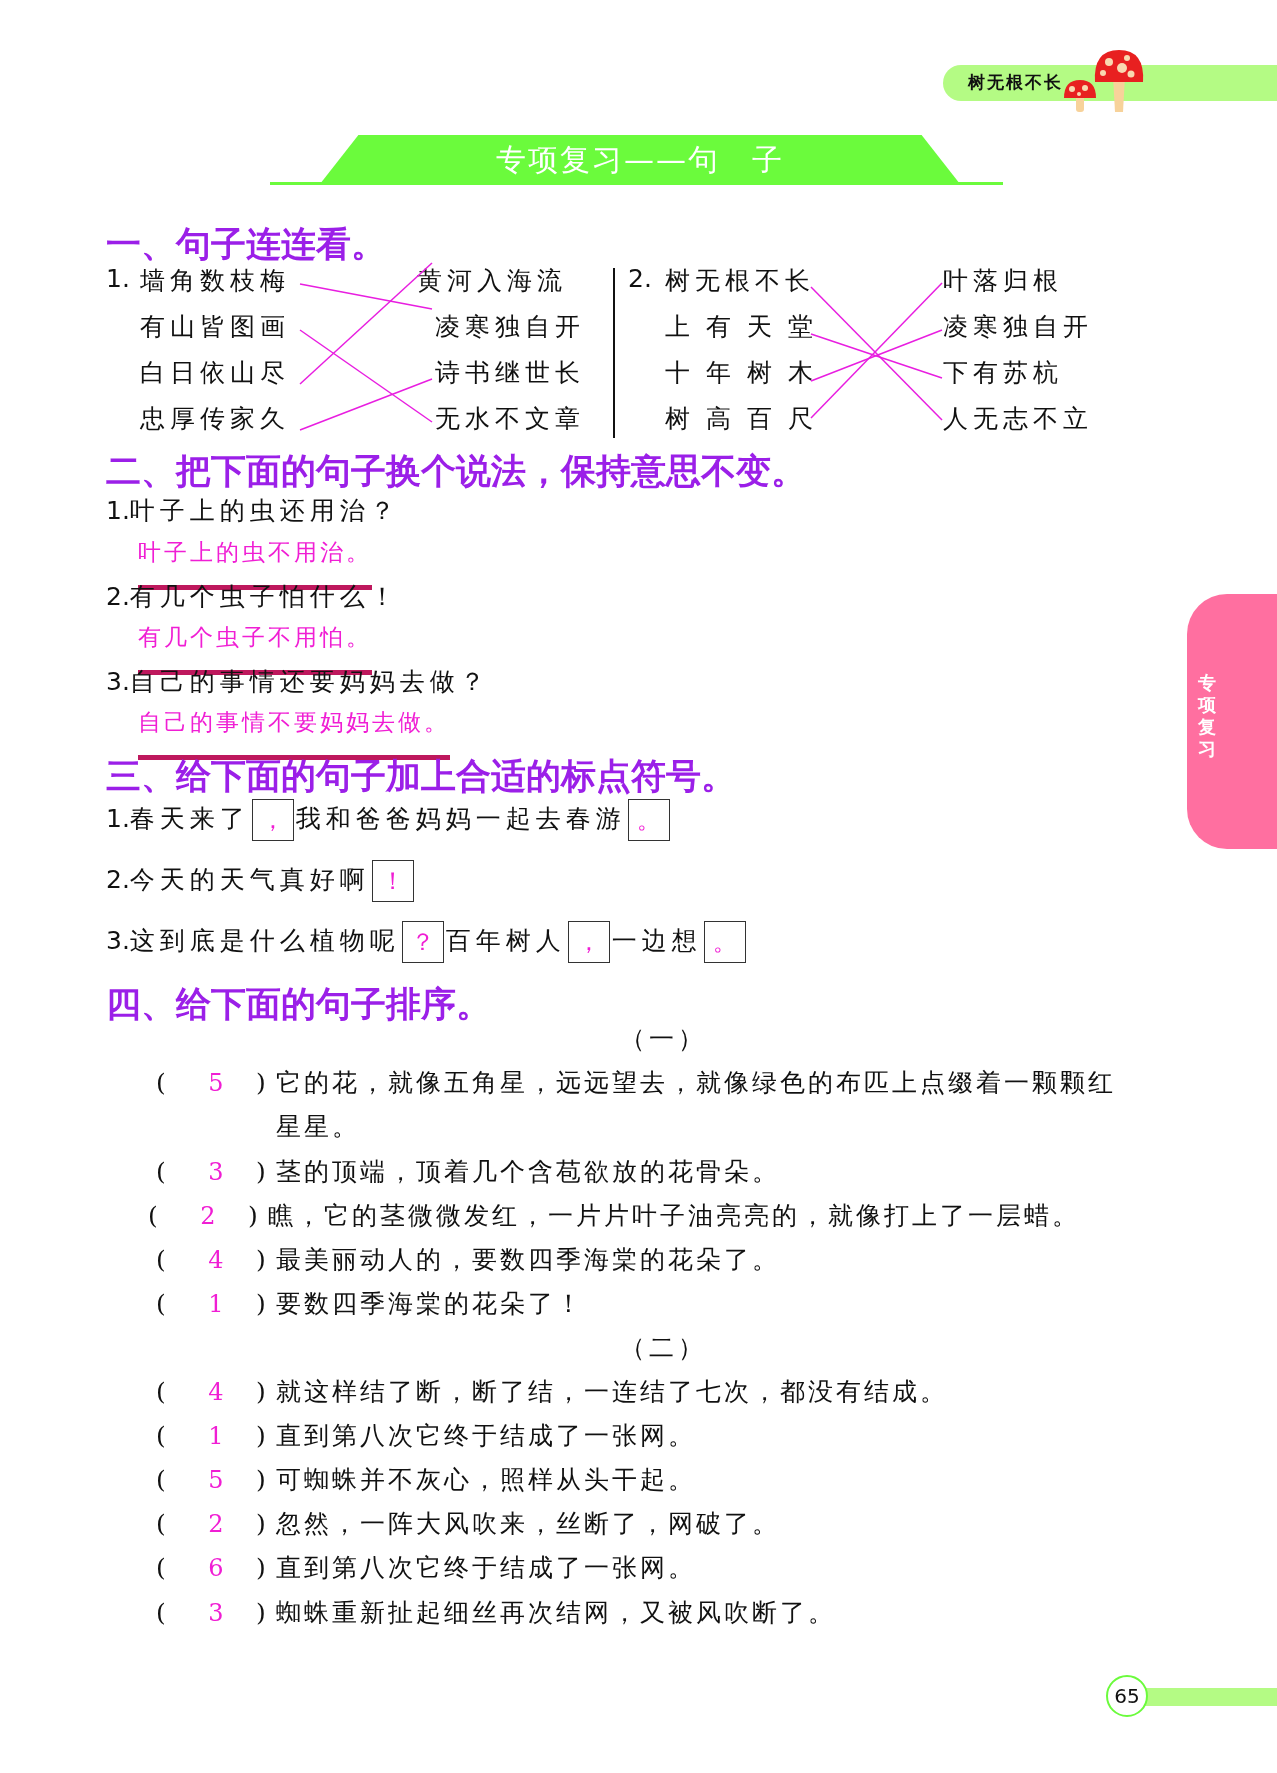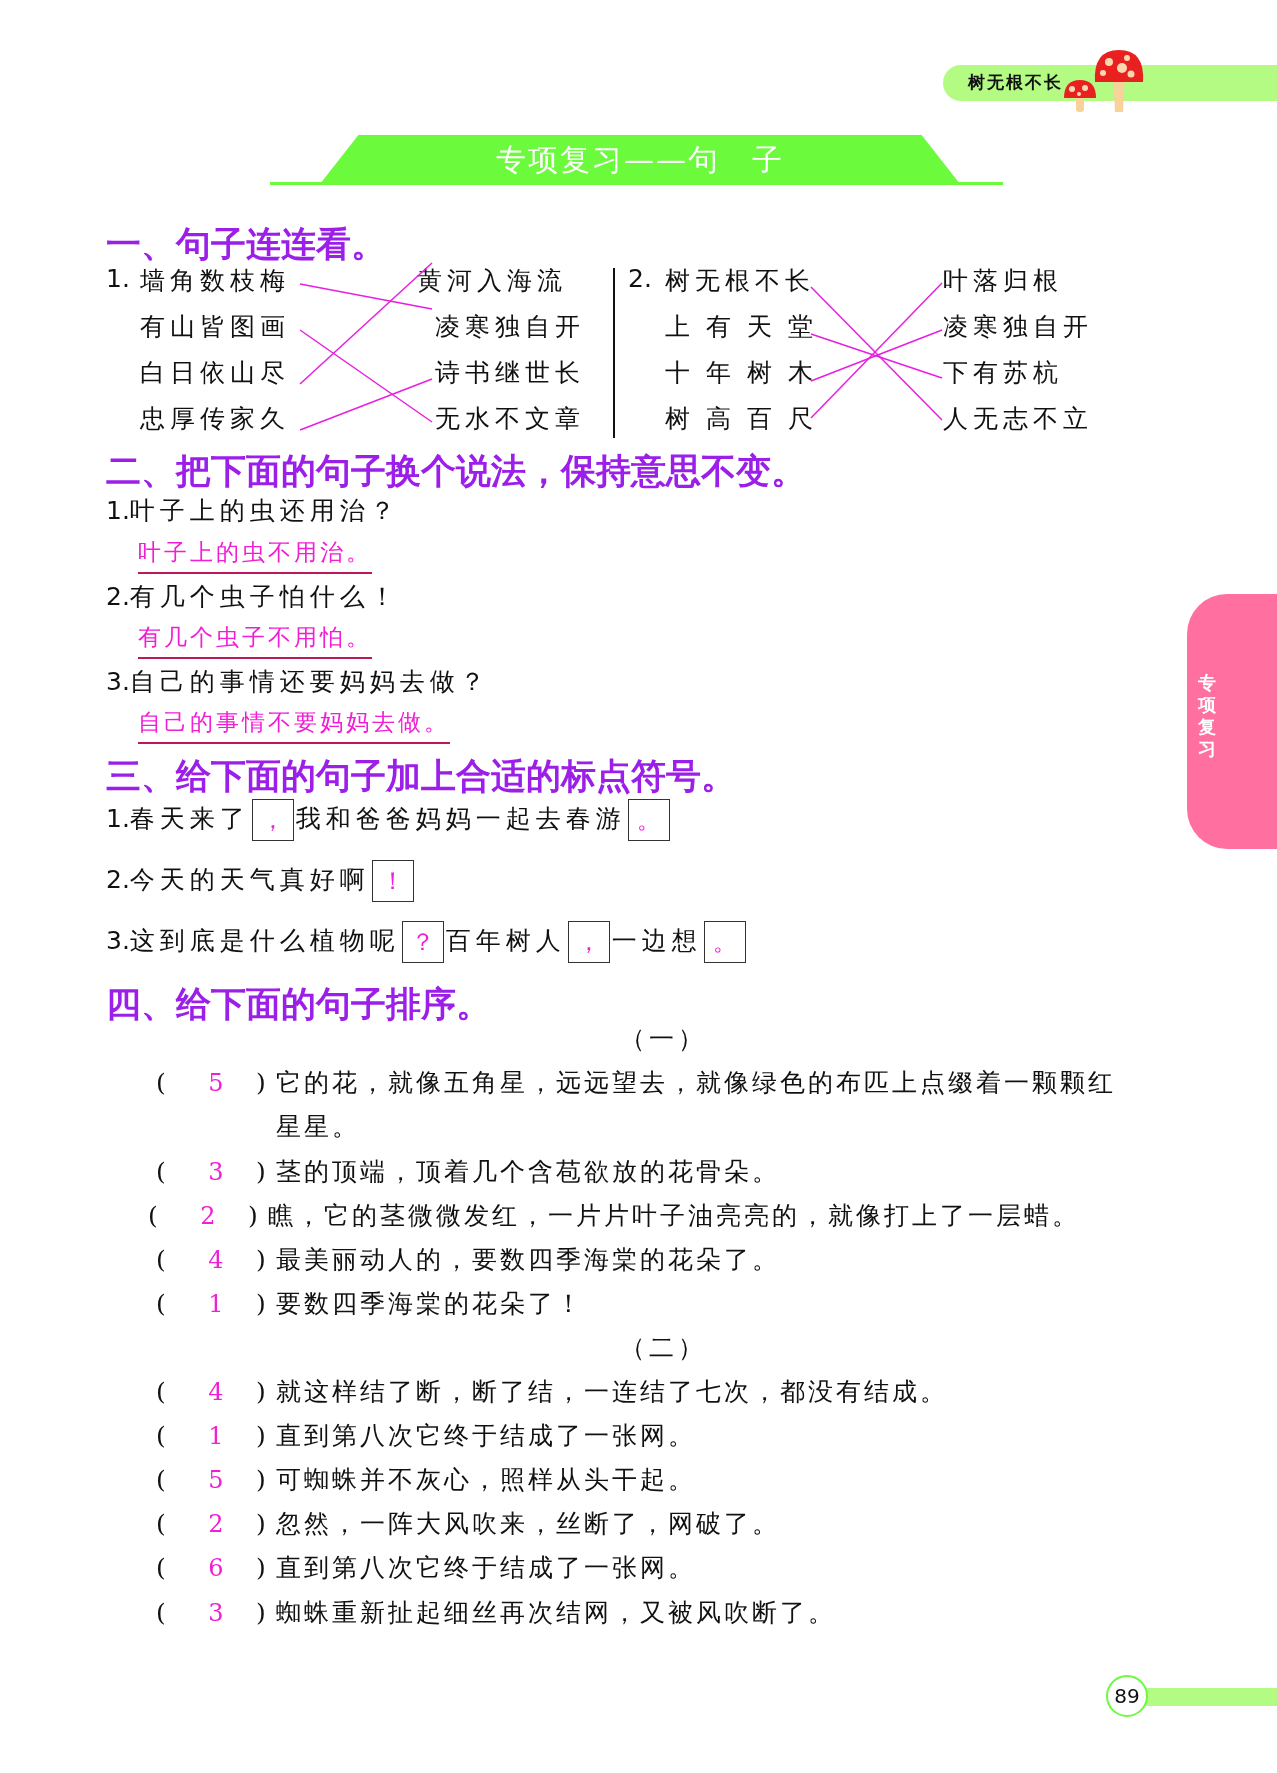--- a/index.html
+++ b/index.html
@@ -22,21 +22,21 @@
       clip-path: polygon(6% 0, 94% 0, 100% 100%, 0 100%);
     }
     .title-text { left: 320px; top: 140px; width: 640px; text-align: center; font-family: "DejaVu Sans", sans-serif; font-size: 30px; color: #fff; letter-spacing: 2px; }
 
     
     .side-tab { left: 1187px; top: 594px; width: 90px; height: 255px; background: #ff6fa0; border-radius: 40px 0 0 40px; }
     .side-tab-text { left: 1196px; top: 672px; width: 22px; font-family: "DejaVu Sans", sans-serif; font-size: 18px; font-weight: bold; color: #fff; line-height: 22px; text-align: center; }
 
     .section-heading { font-family: "DejaVu Sans", sans-serif; font-weight: bold; font-size: 35px; color: #9b1fe8; white-space: nowrap; }
     .line { font-size: 25px; white-space: nowrap; letter-spacing: 5px; }
-    .answer { font-size: 23px; color: #f01ed4; white-space: nowrap; letter-spacing: 3px; border-bottom: 2px solid #be185d; padding-bottom: 4px; }
+    .answer { font-size: 23px; color: #f01ed4; white-space: nowrap; letter-spacing: 3px; border-bottom: 5px solid #be185d; padding-bottom: 17px; }
     .num { font-family: "DejaVu Sans", sans-serif; letter-spacing: 0; }
 
     .vdivider { left: 613px; top: 268px; width: 2px; height: 170px; background: #111; }
 
     .pbox { display: inline-block; width: 40px; height: 40px; border: 1.5px solid #333; vertical-align: middle; text-align: center; line-height: 40px; color: #f01ed4; font-size: 24px; letter-spacing: 0; margin: 0 2px; }
 
     .order-row { font-size: 25px; white-space: nowrap; letter-spacing: 3px; }
     .paren { display: inline-block; width: 20px; letter-spacing: 0; }
     .ordnum { display: inline-block; width: 80px; text-align: center; color: #f01ed4; letter-spacing: 0; font-size: 24px; }
     .group-label { font-size: 25px; letter-spacing: 4px; }
@@ -145,13 +145,13 @@
 <div class="abs group-label" style="left:620px;top:1331px">（二）</div>
 
 <div class="abs order-row" style="left:156px;top:1375px"><span class="paren">(</span><span class="ordnum">4</span><span class="paren">)</span><span>就这样结了断，断了结，一连结了七次，都没有结成。</span></div>
 <div class="abs order-row" style="left:156px;top:1419px"><span class="paren">(</span><span class="ordnum">1</span><span class="paren">)</span><span>直到第八次它终于结成了一张网。</span></div>
 <div class="abs order-row" style="left:156px;top:1463px"><span class="paren">(</span><span class="ordnum">5</span><span class="paren">)</span><span>可蜘蛛并不灰心，照样从头干起。</span></div>
 <div class="abs order-row" style="left:156px;top:1507px"><span class="paren">(</span><span class="ordnum">2</span><span class="paren">)</span><span>忽然，一阵大风吹来，丝断了，网破了。</span></div>
 <div class="abs order-row" style="left:156px;top:1551px"><span class="paren">(</span><span class="ordnum">6</span><span class="paren">)</span><span>直到第八次它终于结成了一张网。</span></div>
 <div class="abs order-row" style="left:156px;top:1596px"><span class="paren">(</span><span class="ordnum">3</span><span class="paren">)</span><span>蜘蛛重新扯起细丝再次结网，又被风吹断了。</span></div>
 
 <div class="abs page-bar"></div>
-<div class="abs page-num-circle">89</div>
+<div class="abs page-num-circle">65</div>
 
 </body></html>

